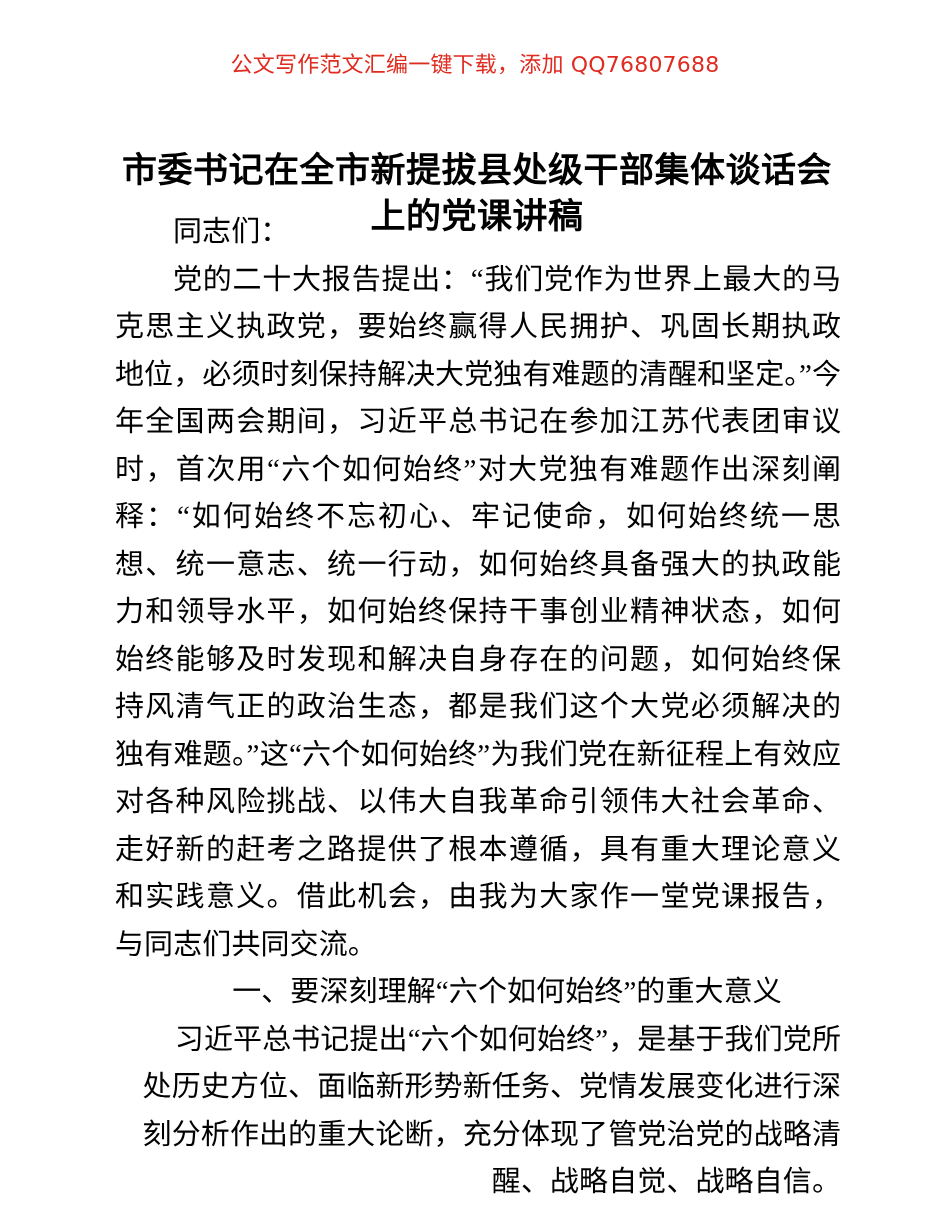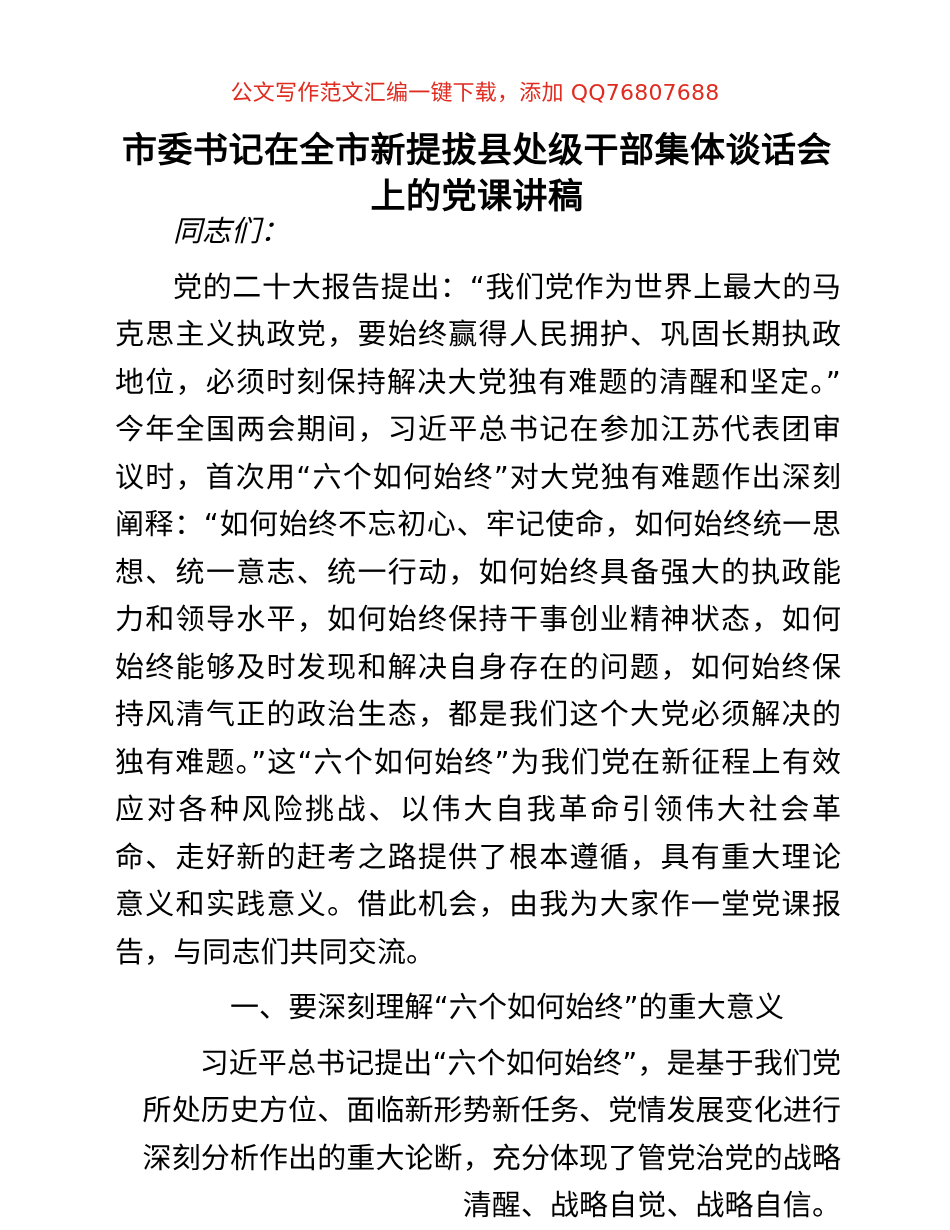--- a/index.html
+++ b/index.html
@@ -36,21 +36,21 @@
     font-size: 22px;
     line-height: 30px;
     font-weight: 400;
     letter-spacing: 0.2px;
     white-space: nowrap;
   }
 
   
   .doc-title {
     position: absolute;
-    top: 104px;
+    top: 124px;
     left: 115px;
     width: 724px;
     text-align: center;
     font-size: 35px;
     line-height: 46px;
     font-weight: 700;
     letter-spacing: 0.5px;
   }
 
   
@@ -66,42 +66,42 @@
     line-height: 47.5px;
     text-align: justify;
     text-justify: inter-ideograph;
     text-indent: 2em;
     margin: 0;
     letter-spacing: 0.1px;
     word-break: break-all;
   }
 
   .para + .para {
-    margin-top: 8px;
+    margin-top: 0px;
+    font-family: Liberation Serif, serif;
   }
 
   .para.salutation {
     text-align: left;
-    font-style: italic;
   }
 
   .para.heading {
     text-align: center;
   }
 
   .para.tail {
     text-align: right;
   }
 </style>
 </head>
 <body>
 
 <div class="page">
 
-  <div class="promo-header" style="color: rgb(224, 43, 32); margin-top: 28px;">公文写作范文汇编一键下载，添加 QQ76807688</div>
+  <div class="promo-header" style="color: rgb(224, 43, 32);">公文写作范文汇编一键下载，添加 QQ76807688</div>
 
   <h1 class="doc-title">市委书记在全市新提拔县处级干部集体谈话会上的党课讲稿</h1>
 
   <div class="doc-body">
     <p class="para salutation">同志们：</p>
 
     <p class="para">党的二十大报告提出：“我们党作为世界上最大的马克思主义执政党，要始终赢得人民拥护、巩固长期执政地位，必须时刻保持解决大党独有难题的清醒和坚定。”今年全国两会期间，习近平总书记在参加江苏代表团审议时，首次用“六个如何始终”对大党独有难题作出深刻阐释：“如何始终不忘初心、牢记使命，如何始终统一思想、统一意志、统一行动，如何始终具备强大的执政能力和领导水平，如何始终保持干事创业精神状态，如何始终能够及时发现和解决自身存在的问题，如何始终保持风清气正的政治生态，都是我们这个大党必须解决的独有难题。”这“六个如何始终”为我们党在新征程上有效应对各种风险挑战、以伟大自我革命引领伟大社会革命、走好新的赶考之路提供了根本遵循，具有重大理论意义和实践意义。借此机会，由我为大家作一堂党课报告，与同志们共同交流。</p>
 
     <p class="para heading">一、要深刻理解“六个如何始终”的重大意义</p>
 

